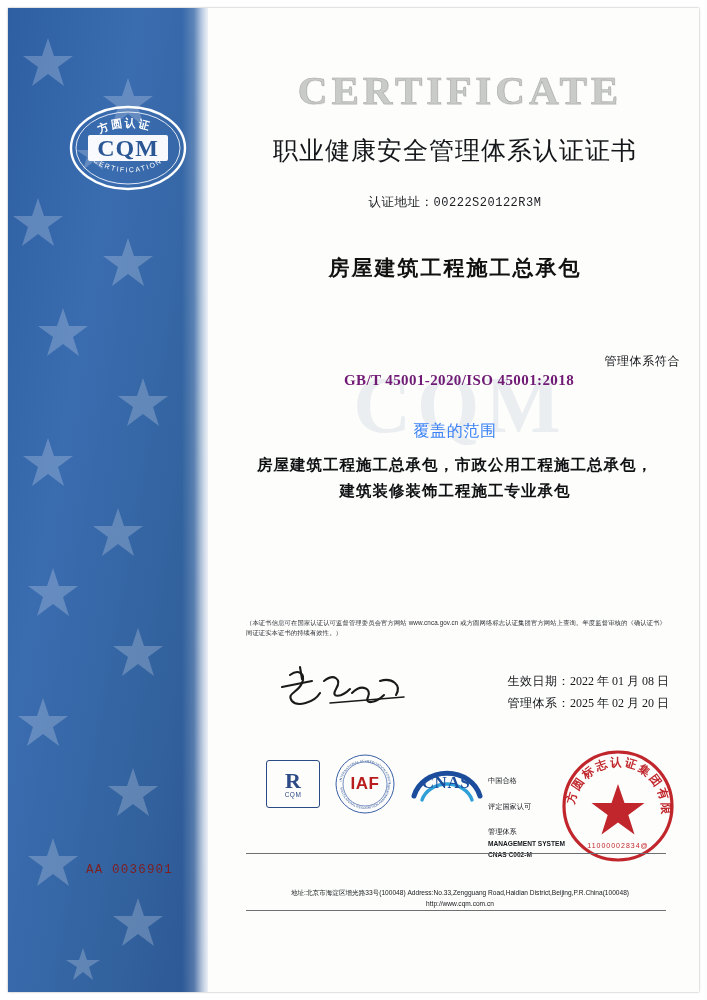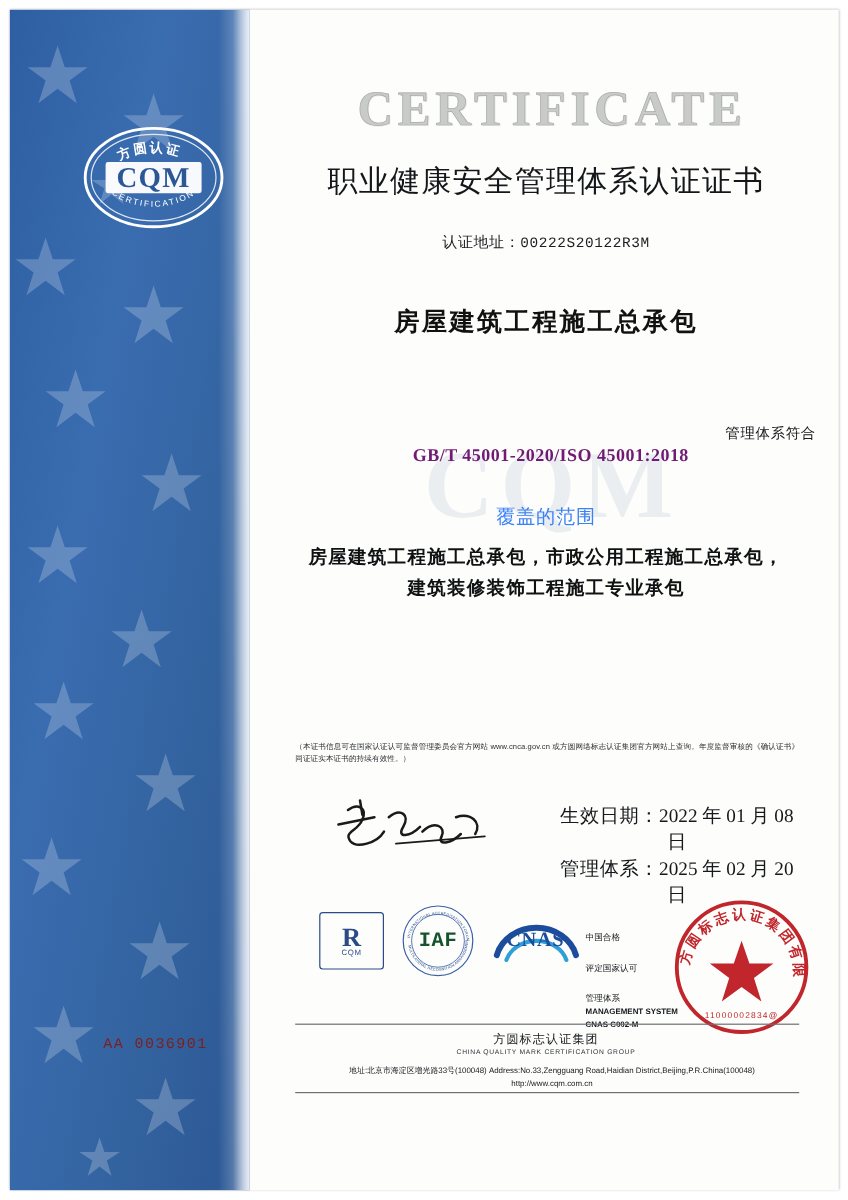--- a/index.html
+++ b/index.html
@@ -128,43 +128,43 @@
     color:rgba(140,160,190,.16);letter-spacing:6px;pointer-events:none;
   }
 
   .note{
     position:absolute;left:36px;top:610px;width:420px;
     font-size:6.3px;color:#2a2d33;line-height:10px;text-align:justify;
     letter-spacing:.1px;
   }
 
   .dates{
-    position:absolute;right:30px;top:662px;width:210px;text-align:center;
-    font-size:16px;color:#16181c;line-height:22px;
+    position:absolute;right:30px;top:662px;width:210px;text-align:right;
+    font-size:12px;color:#16181c;line-height:22px;
   }
   .dates .lbl{letter-spacing:.5px;}
   .dates .val{font-family:"Liberation Serif",serif;}
 
   .signature{
     position:absolute;left:62px;top:655px;width:160px;height:55px;
   }
 
   
   .logos{position:absolute;left:20px;top:740px;width:460px;height:80px;}
   .logo-rcqm{
     position:absolute;left:36px;top:12px;width:52px;height:46px;
     border:1.4px solid #2b4a86;border-radius:3px;color:#2b4a86;
     display:flex;flex-direction:column;align-items:center;justify-content:center;
   }
   .logo-rcqm .r{font-family:"Liberation Serif",serif;font-size:22px;font-weight:bold;line-height:20px;}
   .logo-rcqm .t{font-size:6.5px;letter-spacing:.5px;}
   .logo-iaf{
     position:absolute;left:104px;top:6px;width:62px;height:60px;border-radius:50%;
     border:1.3px solid #3a5fa8;display:flex;align-items:center;justify-content:center;
-    color:#14532d;font-family:Liberation Mono, monospace;font-weight:bold;font-size:17px;
+    color:#b91c1c;font-family:Liberation Sans, sans-serif;font-weight:bold;font-size:17px;
     letter-spacing:.5px;
   }
   .iaf-ring{position:absolute;left:104px;top:6px;width:62px;height:60px;}
   .logo-cnas{
     position:absolute;left:180px;top:14px;width:72px;height:42px;
     display:flex;align-items:center;justify-content:center;
   }
   .cnas-text{font-family:"Liberation Serif",serif;font-weight:bold;font-size:17px;color:#1c4d9c;letter-spacing:.5px;}
   .cnas-arc{position:absolute;left:178px;top:8px;width:78px;height:48px;}
   .cnas-side{
@@ -337,24 +337,20 @@
           <path id="sealArc" d="M 14,62 A 44,44 0 0 1 102,62" fill="none"></path>
           <text font-family="Liberation Serif, serif" font-size="11.5" fill="#c0262b" letter-spacing="2.4" font-weight="bold">
             <textPath href="#sealArc" startOffset="4%">方圆标志认证集团有限公司</textPath>
           </text>
           <polygon points="58,36 64.5,55 84.5,55 68.3,67 74.5,86.5 58,74.5 41.5,86.5 47.7,67 31.5,55 51.5,55" fill="#c0262b"></polygon>
           <text x="58" y="100" text-anchor="middle" font-family="Liberation Sans, sans-serif" font-size="7" fill="#c0262b" letter-spacing="1">11000002834@</text>
         </svg>
       </div>
 
       <div class="footer-sep"></div>
-      <div class="footer-org">
-        <span>方圆标志认证集团</span>
-        <span class="en">CHINA QUALITY MARK CERTIFICATION GROUP</span>
-      </div>
       <div class="footer-addr">
         <span>地址:北京市海淀区增光路33号(100048)</span>
         <span>Address:No.33,Zengguang Road,Haidian District,Beijing,P.R.China(100048)</span>
         <span class="url">http://www.cqm.com.cn</span>
       </div>
       <div class="bottom-sep"></div>
 
     </div>
   </div>
 </div>

